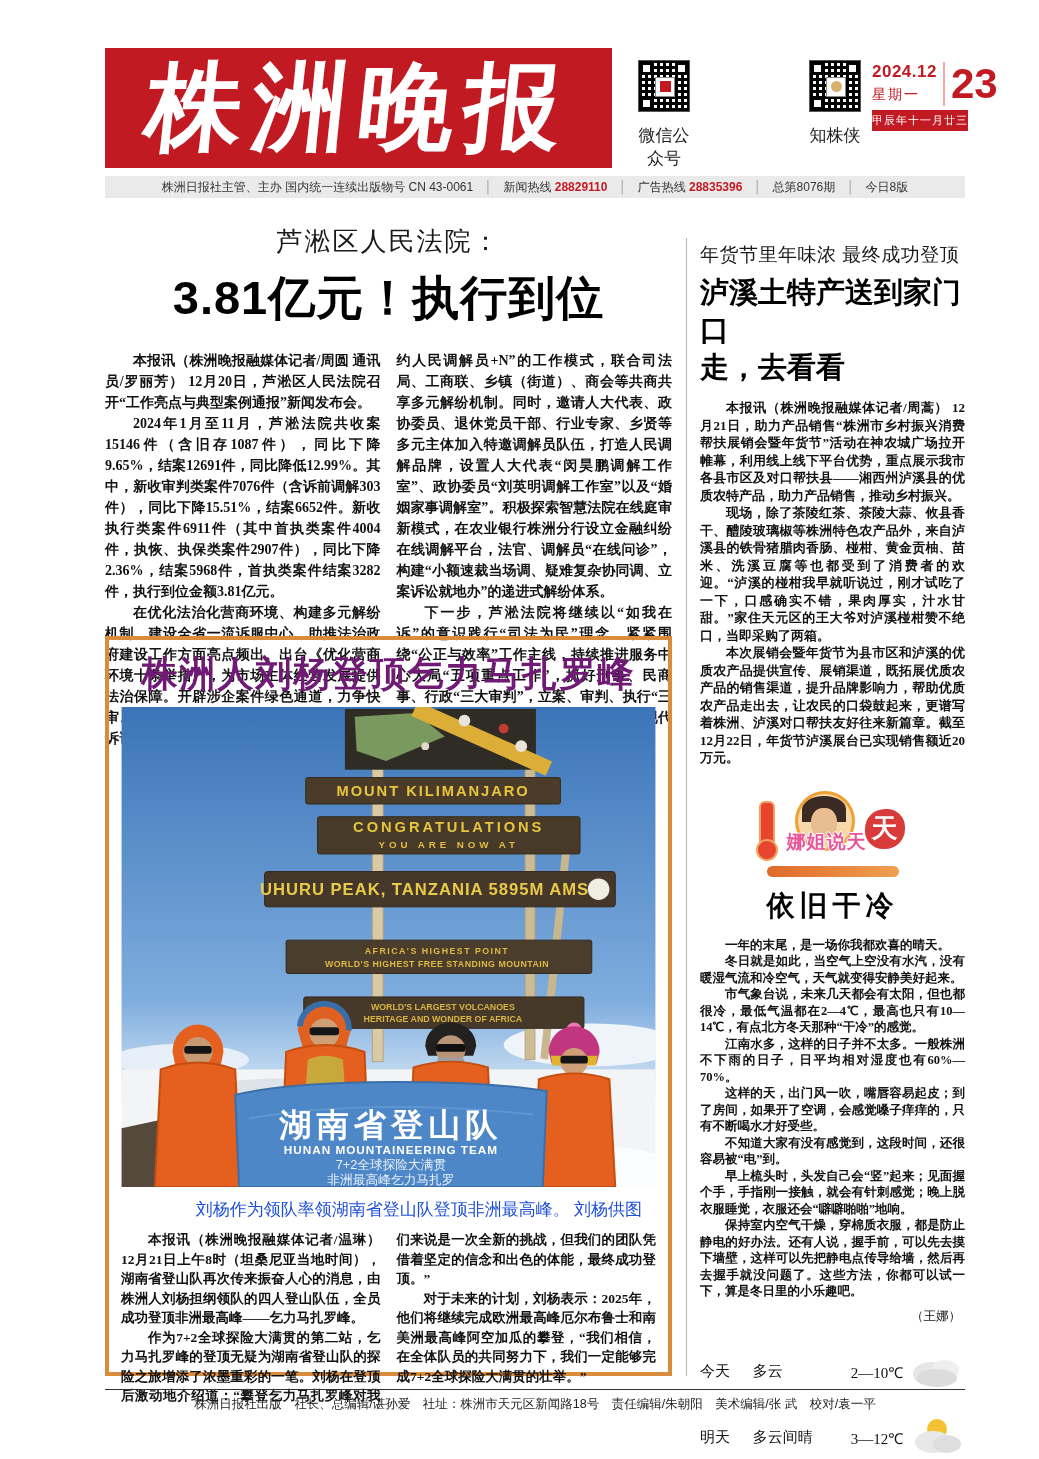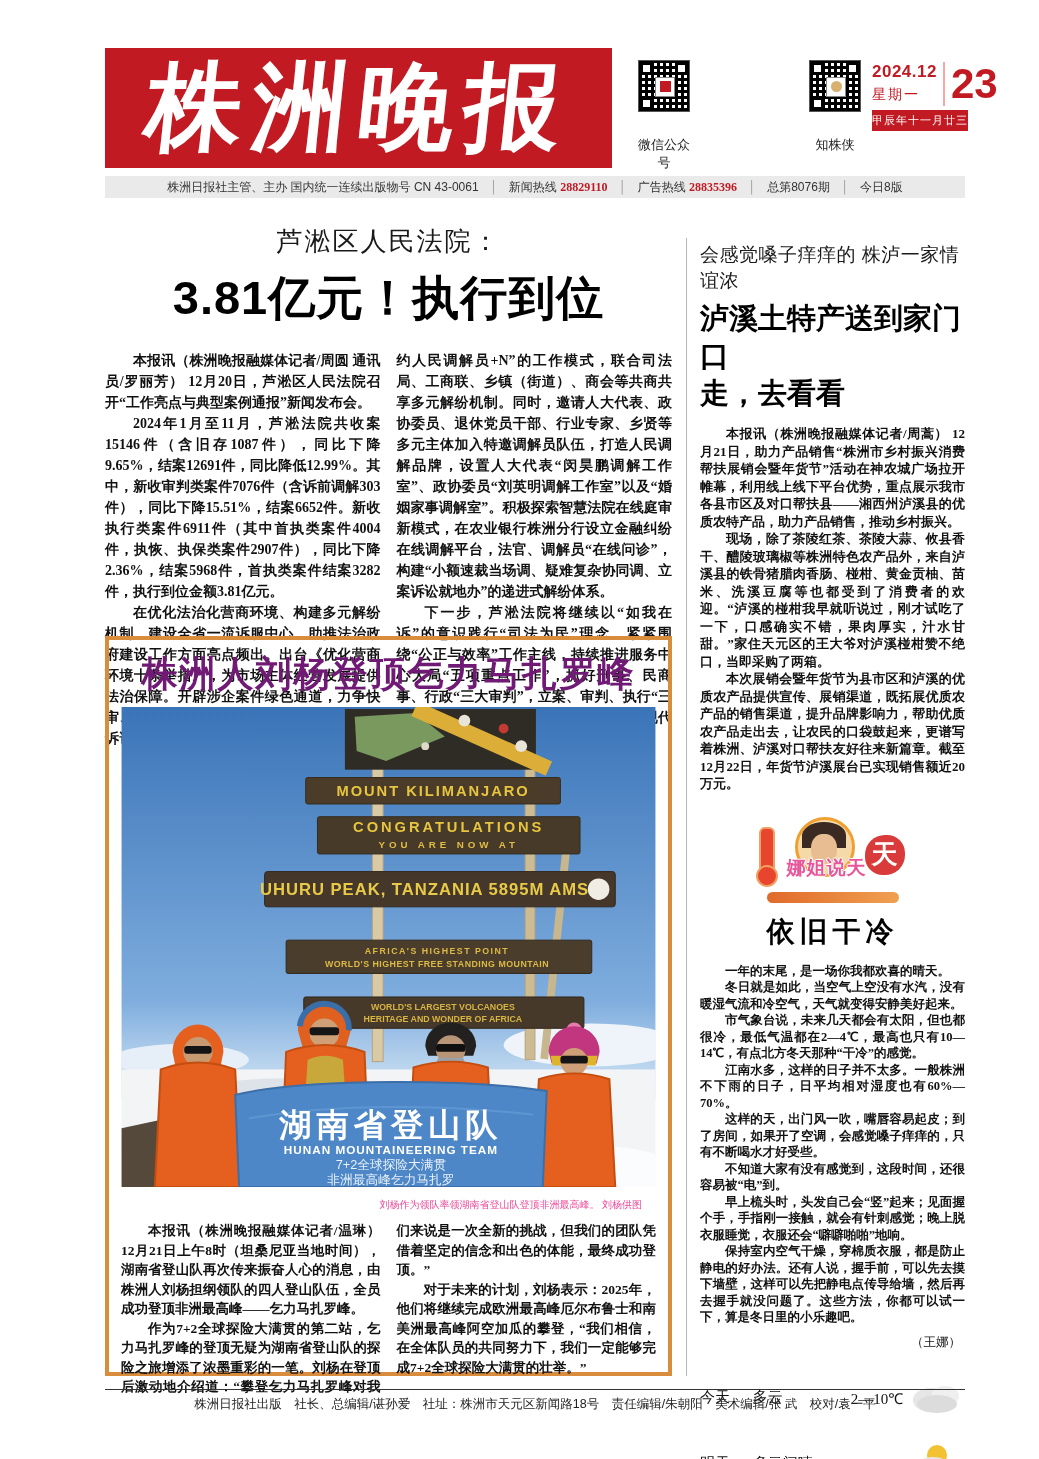--- a/index.html
+++ b/index.html
@@ -12,56 +12,56 @@
         font-family:"DejaVu Serif",serif;letter-spacing:10px;transform:skewX(-6deg);}
   .qr-group{position:absolute;left:632px;top:60px;width:235px;display:flex;justify-content:space-between;}
   .qr-item{width:64px;text-align:center;}
   .qr{position:relative;width:50px;height:50px;margin:0 auto;border:1px solid #555;
       background:repeating-linear-gradient(0deg,#000 0 3px,transparent 3px 6px),
                  repeating-linear-gradient(90deg,#000 0 3px,#fff 3px 6px);}
   .qr .f{position:absolute;width:11px;height:11px;border:2px solid #000;background:#fff;box-sizing:border-box;}
   .qr .f.tl{left:2px;top:2px;} .qr .f.tr{right:2px;top:2px;} .qr .f.bl{left:2px;bottom:2px;}
   .qr .badge{position:absolute;left:16px;top:16px;width:18px;height:18px;background:#fff;border:1px solid #888;}
   .qr .badge i{display:block;margin:3px auto 0;width:11px;height:11px;}
-  .qr-label{font-size:13px;margin-top:24px;font-family:Liberation Sans, sans-serif;color:#222;}
+  .qr-label{font-size:17px;margin-top:12px;font-family:Liberation Sans, sans-serif;color:#222;}
   .date-block{position:absolute;left:872px;top:62px;width:96px;color:#c21a23;font-family:"Liberation Sans",sans-serif;}
   .date-top{display:flex;align-items:stretch;}
   .date-left{padding-right:6px;}
   .date-ym{font-size:17px;font-weight:bold;letter-spacing:0.5px;}
   .date-week{font-size:14px;margin-top:4px;letter-spacing:2px;}
   .date-day{border-left:2px solid #fca5a5;padding-left:6px;font-size:42px;font-weight:900;line-height:44px;}
   .date-lunar{margin-top:4px;background:#c21a23;color:#fff;font-size:11px;text-align:center;
       padding:3px 0;letter-spacing:1px;}
 
   
   .info-bar{position:absolute;left:105px;top:176px;width:860px;height:22px;background:#eaeaea;
       font-family:"Liberation Sans",sans-serif;font-size:12px;line-height:22px;text-align:center;color:#333;}
   .info-bar .sep{color:#999;margin:0 8px;}
-  .info-bar .hot{color:#c21a23;font-weight:bold;font-family:Liberation Serif, serif;}
+  .info-bar .hot{color:#c21a23;font-weight:bold;}
 
   
   .col-rule{position:absolute;left:686px;top:238px;width:1px;height:1138px;background:#b5b5b5;}
 
   
   .story-court{position:absolute;left:105px;top:224px;width:567px;}
   .court-kicker{text-align:center;font-size:26px;letter-spacing:2px;color:#1a1a1a;
       font-family:"Liberation Sans",sans-serif;}
   .court-headline{text-align:center;font-size:47px;font-weight:900;letter-spacing:1px;margin-top:8px;
       font-family:"Liberation Sans",sans-serif;color:#000;}
   .court-body{margin-top:20px;column-count:2;column-gap:16px;font-size:14px;line-height:21px;
       text-align:justify;}
   .court-body p,.climb-body p,.luxi-body p,.weather-body p{text-indent:2em;margin:0;font-weight:bold;}
 
   
   .box-story{position:absolute;left:105px;top:636px;width:567px;height:740px;border:4px solid #d88c3c;
       box-sizing:border-box;padding:8px 12px 6px;}
   .climb-headline{text-align:center;font-size:36px;font-weight:900;letter-spacing:2px;color:#701a75;
       font-family:"DejaVu Serif",serif;margin:2px 0 8px;}
   .photo-wrap{width:535px;}
-  .photo-caption{font-size:10px;text-align:right;padding-right:14px;margin:7px 0 9px;color:#ec4899;}
+  .photo-caption{font-size:17px;text-align:right;padding-right:14px;margin:7px 0 9px;color:#1d4ed8;}
   .climb-body{column-count:2;column-gap:16px;font-size:13.5px;line-height:19.5px;text-align:justify;}
 
   
   .right-col{position:absolute;left:700px;top:242px;width:265px;}
   .luxi-kicker{font-size:19px;letter-spacing:0.5px;color:#1a1a1a;font-family:"Liberation Sans",sans-serif;}
   .luxi-headline{font-size:29px;font-weight:900;line-height:1.3;margin:6px 0 12px;color:#000;
       font-family:"Liberation Sans",sans-serif;}
   .luxi-body{font-size:13px;line-height:17.5px;text-align:justify;}
 
   .weather-logo{position:relative;width:160px;height:86px;margin:24px auto 4px;}
@@ -268,21 +268,21 @@
 
     <div class="photo-caption">刘杨作为领队率领湖南省登山队登顶非洲最高峰。 刘杨供图</div>
     <div class="climb-body">
       <p>本报讯（株洲晚报融媒体记者/温琳） 12月21日上午8时（坦桑尼亚当地时间），湖南省登山队再次传来振奋人心的消息，由株洲人刘杨担纲领队的四人登山队伍，全员成功登顶非洲最高峰——乞力马扎罗峰。</p>
       <p>作为7+2全球探险大满贯的第二站，乞力马扎罗峰的登顶无疑为湖南省登山队的探险之旅增添了浓墨重彩的一笔。刘杨在登顶后激动地介绍道：“攀登乞力马扎罗峰对我们来说是一次全新的挑战，但我们的团队凭借着坚定的信念和出色的体能，最终成功登顶。”</p>
       <p>对于未来的计划，刘杨表示：2025年，他们将继续完成欧洲最高峰厄尔布鲁士和南美洲最高峰阿空加瓜的攀登，“我们相信，在全体队员的共同努力下，我们一定能够完成7+2全球探险大满贯的壮举。”</p>
     </div>
   </div>
 
   <div class="right-col">
-    <div class="luxi-kicker">会感觉嗓子痒痒的 株泸一家情谊浓</div>
+    <div class="luxi-kicker">年货节里年味浓 最终成功登顶</div>
     <div class="luxi-headline">
       <div>泸溪土特产送到家门口</div>
       <div>走，去看看</div>
     </div>
     <div class="luxi-body">
       <p>本报讯（株洲晚报融媒体记者/周蒿） 12月21日，助力产品销售“株洲市乡村振兴消费帮扶展销会暨年货节”活动在神农城广场拉开帷幕，利用线上线下平台优势，重点展示我市各县市区及对口帮扶县——湘西州泸溪县的优质农特产品，助力产品销售，推动乡村振兴。</p>
       <p>现场，除了茶陵红茶、茶陵大蒜、攸县香干、醴陵玻璃椒等株洲特色农产品外，来自泸溪县的铁骨猪腊肉香肠、椪柑、黄金贡柚、苗米、洗溪豆腐等也都受到了消费者的欢迎。“泸溪的椪柑我早就听说过，刚才试吃了一下，口感确实不错，果肉厚实，汁水甘甜。”家住天元区的王大爷对泸溪椪柑赞不绝口，当即采购了两箱。</p>
       <p>本次展销会暨年货节为县市区和泸溪的优质农产品提供宣传、展销渠道，既拓展优质农产品的销售渠道，提升品牌影响力，帮助优质农产品走出去，让农民的口袋鼓起来，更谱写着株洲、泸溪对口帮扶友好往来新篇章。截至12月22日，年货节泸溪展台已实现销售额近20万元。</p>
     </div>
 

